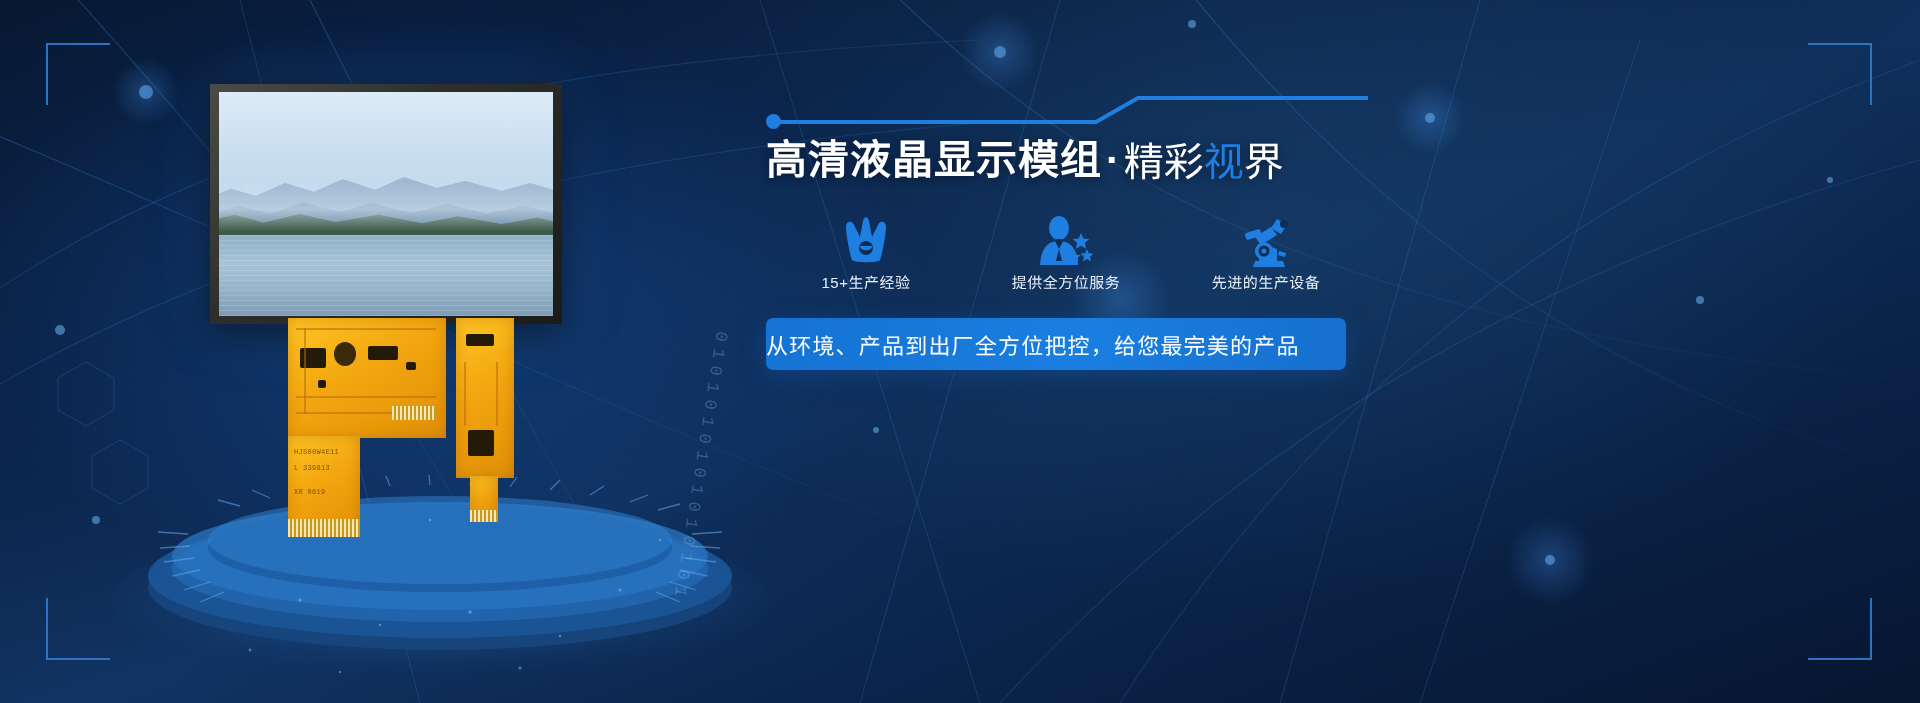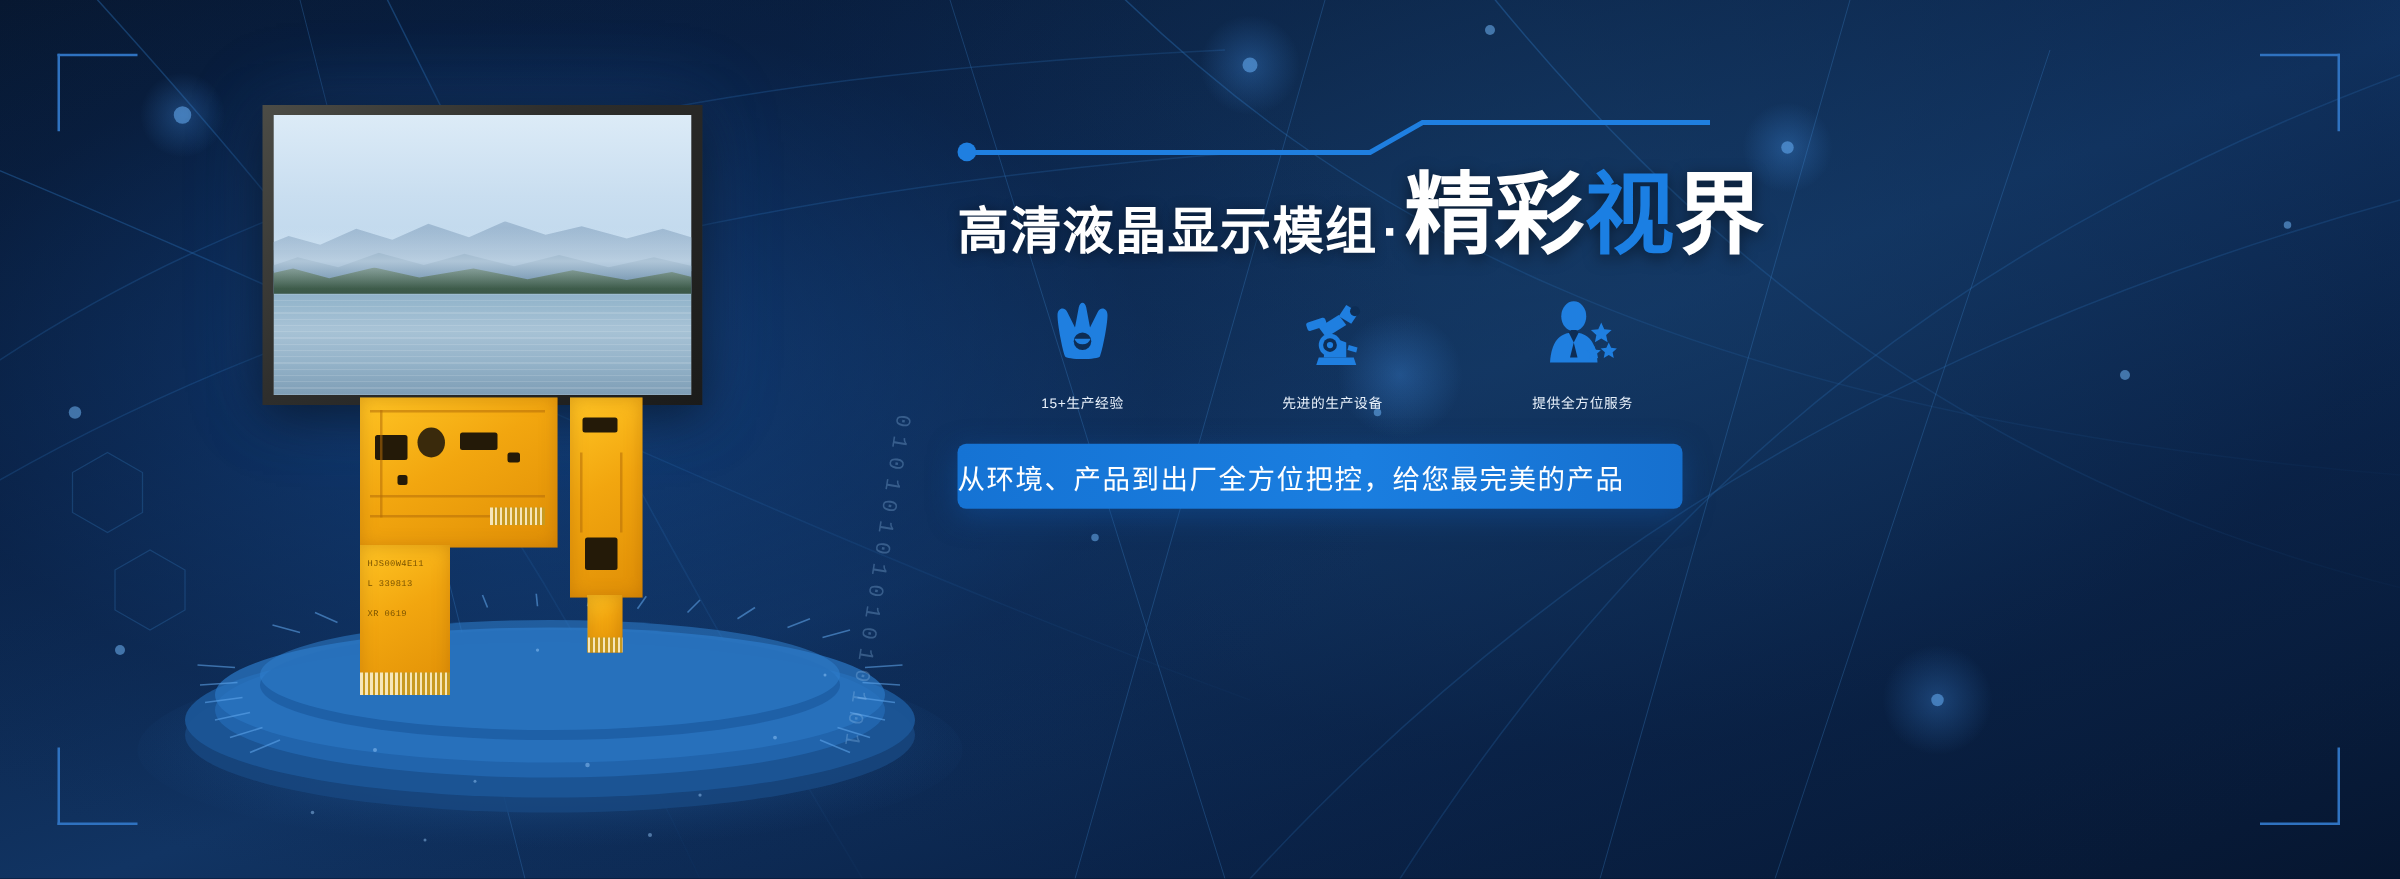--- a/index.html
+++ b/index.html
@@ -58,52 +58,52 @@
   .haze{position:absolute;left:0;top:40%;right:0;height:22%;
     background:linear-gradient(rgba(222,236,247,0) 0%,rgba(222,236,247,0.55) 55%,rgba(222,236,247,0) 100%);}
   .water{position:absolute;left:0;bottom:0;right:0;height:36%;
     background:linear-gradient(#8fb2c9 0%,#a8c3d6 35%,#93b2c8 70%,#7e9db5 100%);}
   .water::after{content:"";position:absolute;inset:0;
     background:repeating-linear-gradient(to bottom,rgba(255,255,255,0.13) 0px,rgba(255,255,255,0.13) 1px,transparent 1px,transparent 5px);}
 
   .fpc{position:absolute;background:linear-gradient(150deg,#ffc524 0%,#f2a60f 45%,#e08f06 100%);
     box-shadow:inset 0 0 14px rgba(150,80,0,0.35);}
   .fpc-main{left:78px;top:234px;width:158px;height:120px;}
-  .fpc-tail{left:78px;top:352px;width:72px;height:120px;}
+  .fpc-tail{left:78px;top:352px;width:72px;height:101px;}
   .fpc-side{left:246px;top:234px;width:58px;height:160px;}
   .fpc-side2{left:260px;top:392px;width:28px;height:46px;}
   .chip{position:absolute;background:#241a08;border-radius:2px;}
   .trace{position:absolute;background:rgba(180,110,10,0.55);}
   .pads{position:absolute;left:0;right:0;height:16px;
     background:repeating-linear-gradient(to right,#f7e6b8 0px,#f7e6b8 2px,#c89a20 2px,#c89a20 4px);}
   .fpc-label{position:absolute;left:6px;color:#7a5300;font-size:7px;
     font-family:"Liberation Mono","DejaVu Sans Mono",monospace;letter-spacing:.3px;white-space:nowrap;}
 
   
   .content{position:absolute;left:766px;top:96px;width:610px;}
 
   .accent-line{position:relative;height:40px;margin-bottom:4px;}
   .accent-dot{position:absolute;left:0;top:18px;width:15px;height:15px;border-radius:50%;background:#1f7fe0;}
 
   .title-row{display:flex;align-items:flex-end;white-space:nowrap;text-align:center;}
   .t-main{font-size:41px;font-weight:bold;color:#fff;letter-spacing:1px;
     text-shadow:0 2px 10px rgba(0,0,0,0.45);line-height:1;}
   .t-dot{font-size:41px;font-weight:bold;color:#fff;padding:0 4px;line-height:1;}
-  .t-big{font-size:72px;font-weight:bold;line-height:.92;letter-spacing:0px;
+  .t-big{font-size:40px;font-weight:normal;line-height:.92;letter-spacing:0px;
     text-shadow:0 3px 12px rgba(0,0,0,0.5);}
   .t-big .w{color:#ffffff;}
   .t-big .b{color:#1b7fe3;}
 
   .subtitle{margin-top:14px;font-size:27px;font-weight:bold;color:#ffffff;
     letter-spacing:1.5px;white-space:nowrap;text-shadow:0 2px 8px rgba(0,0,0,0.5);}
 
   .features{display:flex;margin-top:30px;width:600px;}
   .feature{flex:1;display:flex;flex-direction:column;align-items:center;}
   .feature .ico{height:60px;display:flex;align-items:flex-end;justify-content:center;}
-  .feature .flabel{margin-top:17px;font-size:11px;color:#e8f1fb;white-space:nowrap;letter-spacing:.5px;}
+  .feature .flabel{margin-top:0;font-size:15px;color:#e8f1fb;white-space:nowrap;letter-spacing:.5px;}
 
   .cta{margin-top:26px;width:580px;height:52px;border-radius:7px;
     background:linear-gradient(90deg,#1573d4 0%,#1a7ee0 55%,#1670cf 100%);
     display:flex;align-items:center;justify-content:flex-start;
     box-shadow:0 6px 22px rgba(16,82,160,0.5);}
   .cta span{font-size:22px;color:#fff;letter-spacing:1.2px;white-space:nowrap;}
 </style>
 </head>
 <body>
 
@@ -305,50 +305,50 @@
             <circle cx="28" cy="33" r="7" fill="#0d2d55"></circle>
             <path d="M21.5,31 a7,7 0 0 0 13,0 z" fill="#1f7fe0"></path>
           </svg>
         </div>
         <div class="flabel">15+生产经验</div>
       </div>
 
       <div class="feature">
         <div class="ico">
           <svg width="58" height="56" viewBox="0 0 58 56" fill="#1f7fe0">
+            <ellipse cx="22" cy="13" rx="10" ry="12"></ellipse>
+            <path d="M22,26 C10,26 4,34 3,50 L41,50 C40,34 34,26 22,26 Z"></path>
+            <path d="M18,26 L22,34 L26,26 L24,24 L20,24 Z" fill="#0d2d55"></path>
+            <path d="M22,34 L19,46 L25,46 Z" fill="#0d2d55"></path>
+            <path d="M44,18 l2.4,5.4 l5.9,.6 l-4.4,4 l1.2,5.8 l-5.1,-3 l-5.1,3 l1.2,-5.8 l-4.4,-4 l5.9,-.6 z"></path>
+            <path d="M50,34 l1.9,4.2 l4.6,.5 l-3.4,3.1 l.9,4.5 l-4,-2.3 l-4,2.3 l.9,-4.5 l-3.4,-3.1 l4.6,-.5 z"></path>
+            <path d="M38,36 l1.7,3.7 l4,.4 l-3,2.7 l.8,4 l-3.5,-2 l-3.5,2 l.8,-4 l-3,-2.7 l4,-.4 z"></path>
+          </svg>
+        </div>
+        <div class="flabel">提供全方位服务</div>
+      </div>
+
+      <div class="feature">
+        <div class="ico">
+          <svg width="58" height="56" viewBox="0 0 58 56" fill="#1f7fe0">
             <path d="M40,4 L50,10 L44,19 L34,13 Z"></path>
             <path d="M34,12 L40,20 L24,30 L18,22 Z"></path>
             <rect x="8" y="16" width="16" height="7" rx="2" transform="rotate(-18 16 19)"></rect>
             <circle cx="47" cy="9" r="4" fill="#0d2d55"></circle>
             <path d="M24,28 L40,34 L40,46 L22,46 Z"></path>
             <circle cx="27" cy="36" r="9"></circle>
             <circle cx="27" cy="36" r="5.5" fill="#0d2d55"></circle>
             <circle cx="27" cy="36" r="2.5" fill="#1f7fe0"></circle>
             <path d="M42,36 l7,2 l-1,4 l-7,-2 z"></path>
             <path d="M18,46 L46,46 L48,52 L16,52 Z"></path>
           </svg>
         </div>
         <div class="flabel">先进的生产设备</div>
       </div>
 
-      <div class="feature">
-        <div class="ico">
-          <svg width="58" height="56" viewBox="0 0 58 56" fill="#1f7fe0">
-            <ellipse cx="22" cy="13" rx="10" ry="12"></ellipse>
-            <path d="M22,26 C10,26 4,34 3,50 L41,50 C40,34 34,26 22,26 Z"></path>
-            <path d="M18,26 L22,34 L26,26 L24,24 L20,24 Z" fill="#0d2d55"></path>
-            <path d="M22,34 L19,46 L25,46 Z" fill="#0d2d55"></path>
-            <path d="M44,18 l2.4,5.4 l5.9,.6 l-4.4,4 l1.2,5.8 l-5.1,-3 l-5.1,3 l1.2,-5.8 l-4.4,-4 l5.9,-.6 z"></path>
-            <path d="M50,34 l1.9,4.2 l4.6,.5 l-3.4,3.1 l.9,4.5 l-4,-2.3 l-4,2.3 l.9,-4.5 l-3.4,-3.1 l4.6,-.5 z"></path>
-            <path d="M38,36 l1.7,3.7 l4,.4 l-3,2.7 l.8,4 l-3.5,-2 l-3.5,2 l.8,-4 l-3,-2.7 l4,-.4 z"></path>
-          </svg>
-        </div>
-        <div class="flabel">提供全方位服务</div>
-      </div>
-
 
     </div>
 
     <div class="cta">
       <span>从环境、产品到出厂全方位把控，给您最完美的产品</span>
     </div>
 
   </div>
 </div>
 

